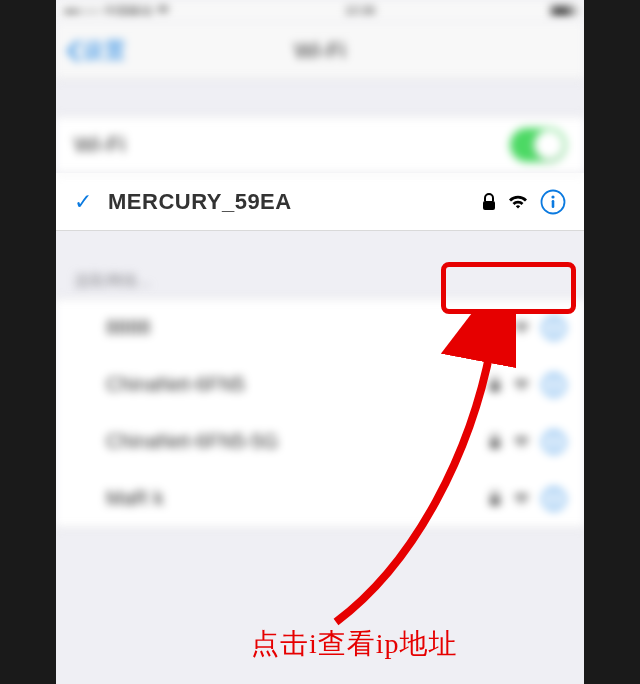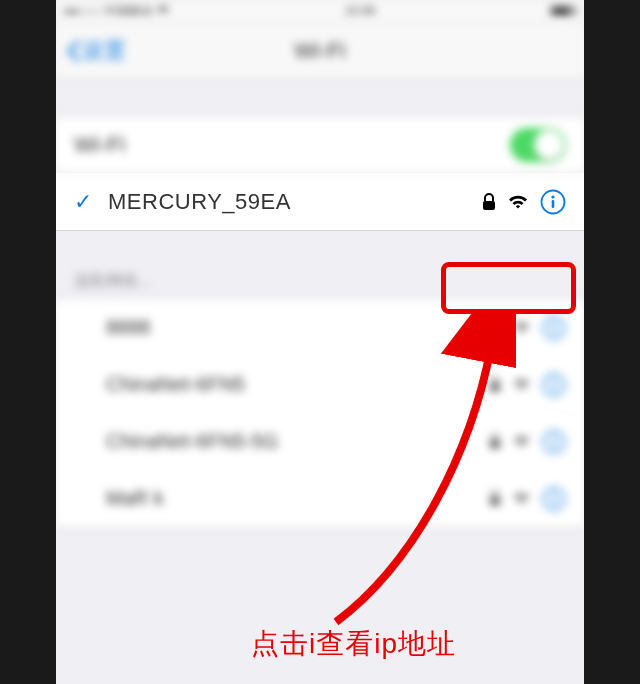--- a/index.html
+++ b/index.html
@@ -11,30 +11,30 @@
     .navbar { height:58px; background:#f8f8f8; border-bottom:1px solid #d9d9d9; display:flex; align-items:center; position:relative; padding:0 10px; }
     .back { display:flex; align-items:center; color:#0b7ae0; font-size:22px; gap:2px;}
     .nav-title { position:absolute; left:0; right:0; text-align:center; font-size:22px; color:#333; pointer-events:none; }
     .gap { height:36px; }
     .cell { background:#fff; min-height:58px; border-top:1px solid #d9d9d9; border-bottom:1px solid #d9d9d9; display:flex; align-items:center; padding:0 18px; font-size:22px; color:#333; }
     .cell + .cell { margin-top:-1px; }
     .cell .spacer{flex:1;}
     .toggle { width:56px; height:34px; border-radius:17px; background:#4cd964; position:relative; }
     .toggle::after { content:""; position:absolute; top:2px; right:2px; width:30px; height:30px; border-radius:50%; background:#fff; box-shadow:0 1px 3px rgba(0,0,0,.3); }
     .check { color:#0b7ae0; font-size:22px; margin-right:14px; width:20px; }
-    .sharp { font-weight:400; letter-spacing:0.5px; }
+    .sharp { font-weight:700; letter-spacing:0.5px; }
     .icons { display:flex; align-items:center; gap:12px; }
     .lock,.wifi,.info{display:inline-flex;}
     .section-label { padding:10px 18px 6px; font-size:16px; color:#8e8e93; }
     .networks .cell { border-top:none; border-bottom:1px solid #d9d9d9; padding-left:50px; font-size:20px; color:#333;}
     .networks { border-top:1px solid #d9d9d9; background:#fff; }
     
     .ov { position:absolute; pointer-events:none; }
     .redbox { border:5px solid #e60000; border-radius:8px; }
-    .annotation { font-size:28px; color:#e60000; font-family:Liberation Sans, sans-serif; letter-spacing:1px; }
+    .annotation { font-size:28px; color:#e60000; font-family:Liberation Serif, serif; letter-spacing:1px; }
     svg { display:block; }
   </style>
 </head>
 <body>
 
 <div class="phone">
 
   <div class="statusbar blurred">
     <div class="sb-left">
       <span>●●○○○</span>

